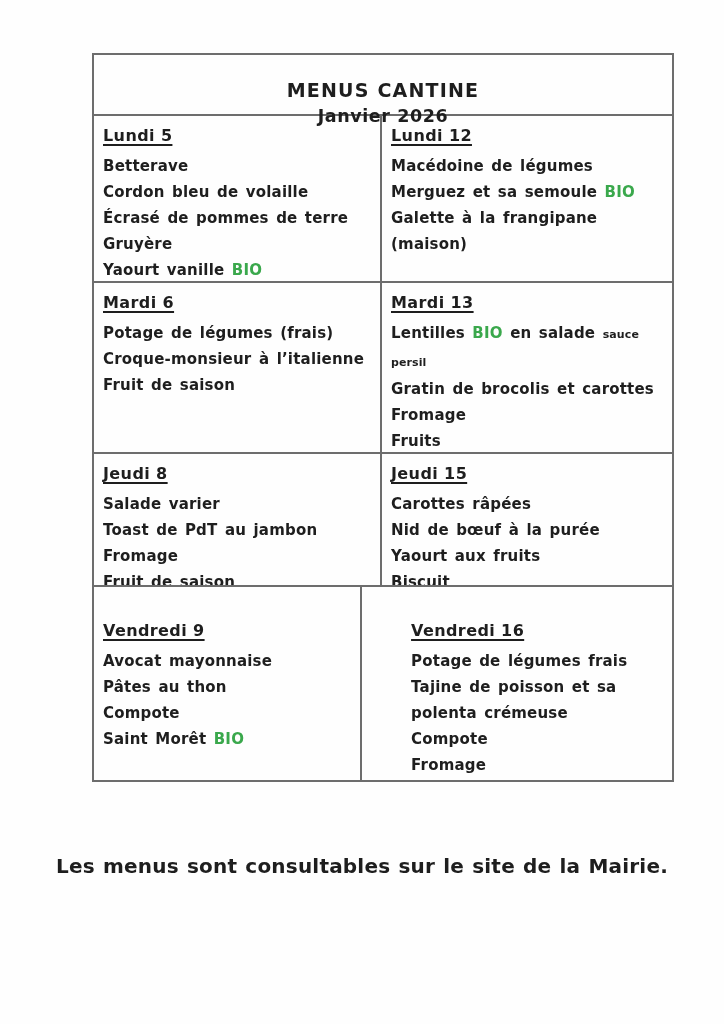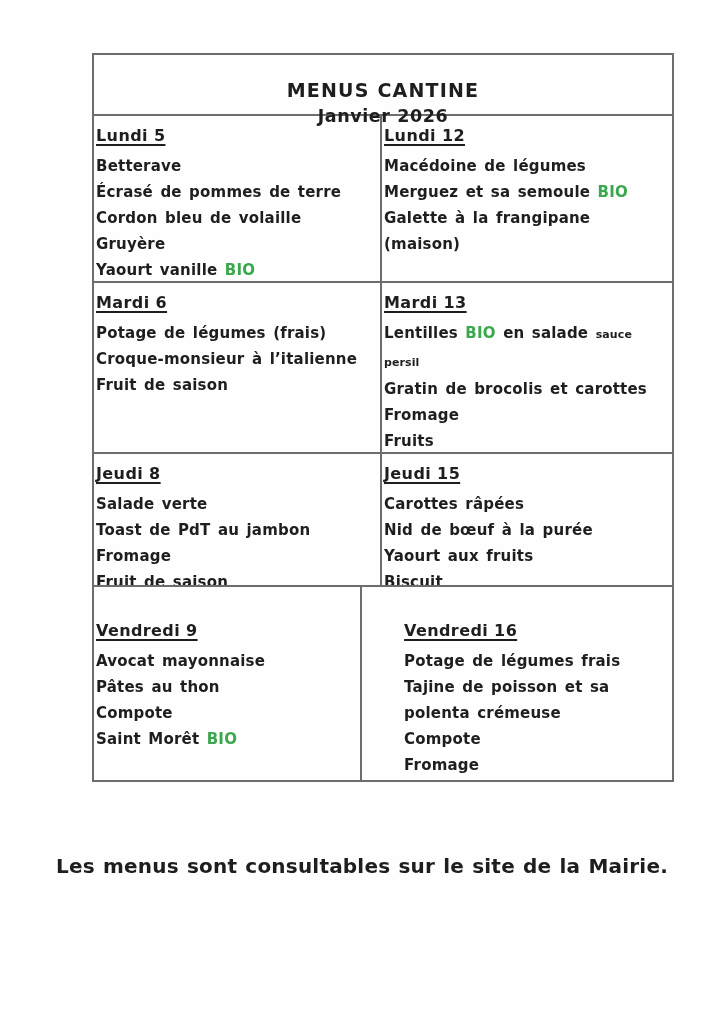--- a/index.html
+++ b/index.html
@@ -43,21 +43,21 @@
     display: grid;
     grid-template-columns: 290fr 292fr;
     border-bottom: 2px solid #6d6d6d;
   }
   .menu-row:last-child { border-bottom: none; }
   .row-1 { height: 167px; }
   .row-2 { height: 171px; }
   .row-3 { height: 133px; }
   .row-4 { height: 193px; gap: 40px; }
   .cell {
-    padding: 8px 5px 4px 2px;
+    padding: 8px 5px 4px 9px;
     overflow: hidden;
   }
   .cell.left { border-right: 2px solid #6d6d6d; }
   .row-4 .cell { padding-top: 32px; }
   .day {
     font-size: 16px;
     font-weight: 600;
     text-decoration: underline;
     text-decoration-thickness: 1.5px;
     text-underline-offset: 3px;
@@ -99,22 +99,22 @@
     <div class="title-cell">
       <div class="doc-title">MENUS CANTINE</div>
       <div class="doc-subtitle">Janvier 2026</div>
     </div>
 
     <div class="menu-row row-1">
       <div class="cell left">
         <div class="day">Lundi 5</div>
         <div class="items">
             <div class="item"><span>Betterave</span></div>
+            <div class="item"><span>Cordon bleu de volaille</span></div>
             <div class="item"><span>Écrasé de pommes de terre</span></div>
-            <div class="item"><span>Cordon bleu de volaille</span></div>
             <div class="item"><span>Gruyère</span></div>
             <div class="item"><span>Yaourt vanille </span><span class="bio">BIO</span></div>
           </div>
       </div>
       <div class="cell">
         <div class="day">Lundi 12</div>
         <div class="items">
             <div class="item"><span>Macédoine de légumes</span></div>
             <div class="item"><span>Merguez et sa semoule </span><span class="bio">BIO</span></div>
             <div class="item"><span>Galette à la frangipane (maison)</span></div>
@@ -139,21 +139,21 @@
             <div class="item"><span>Fromage</span></div>
             <div class="item"><span>Fruits</span></div>
           </div>
       </div>
     </div>
 
     <div class="menu-row row-3">
       <div class="cell left">
         <div class="day">Jeudi 8</div>
         <div class="items">
-            <div class="item"><span>Salade verte</span></div>
+            <div class="item"><span>Salade varier</span></div>
             <div class="item"><span>Toast de PdT au jambon</span></div>
             <div class="item"><span>Fromage</span></div>
             <div class="item"><span>Fruit de saison</span></div>
           </div>
       </div>
       <div class="cell">
         <div class="day">Jeudi 15</div>
         <div class="items">
             <div class="item"><span>Carottes râpées</span></div>
             <div class="item"><span>Nid de bœuf à la purée</span></div>

